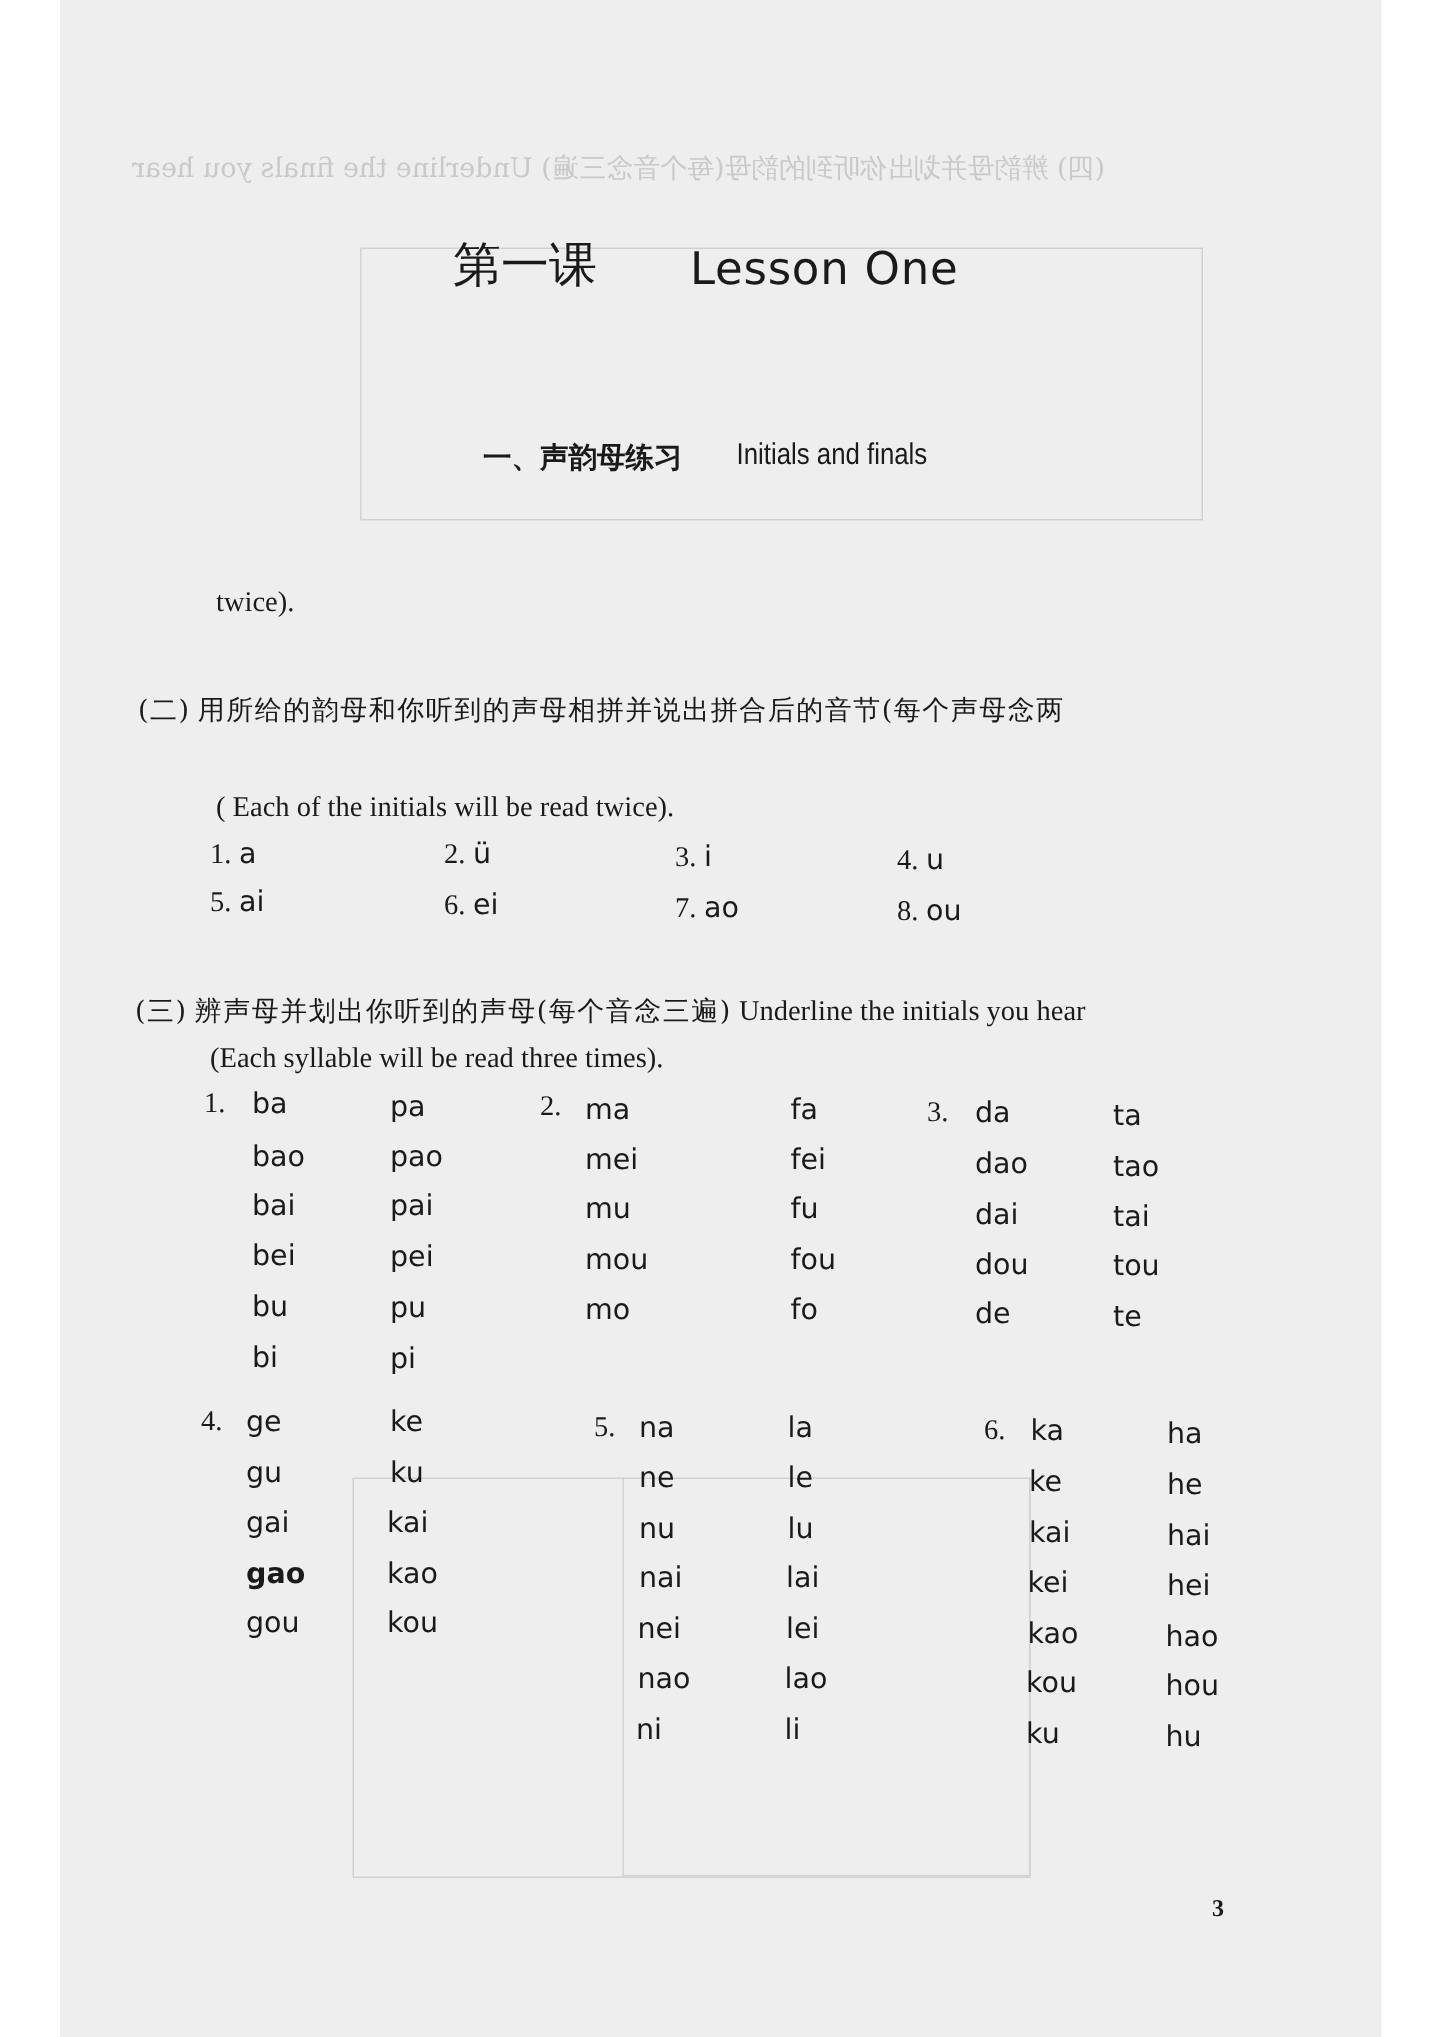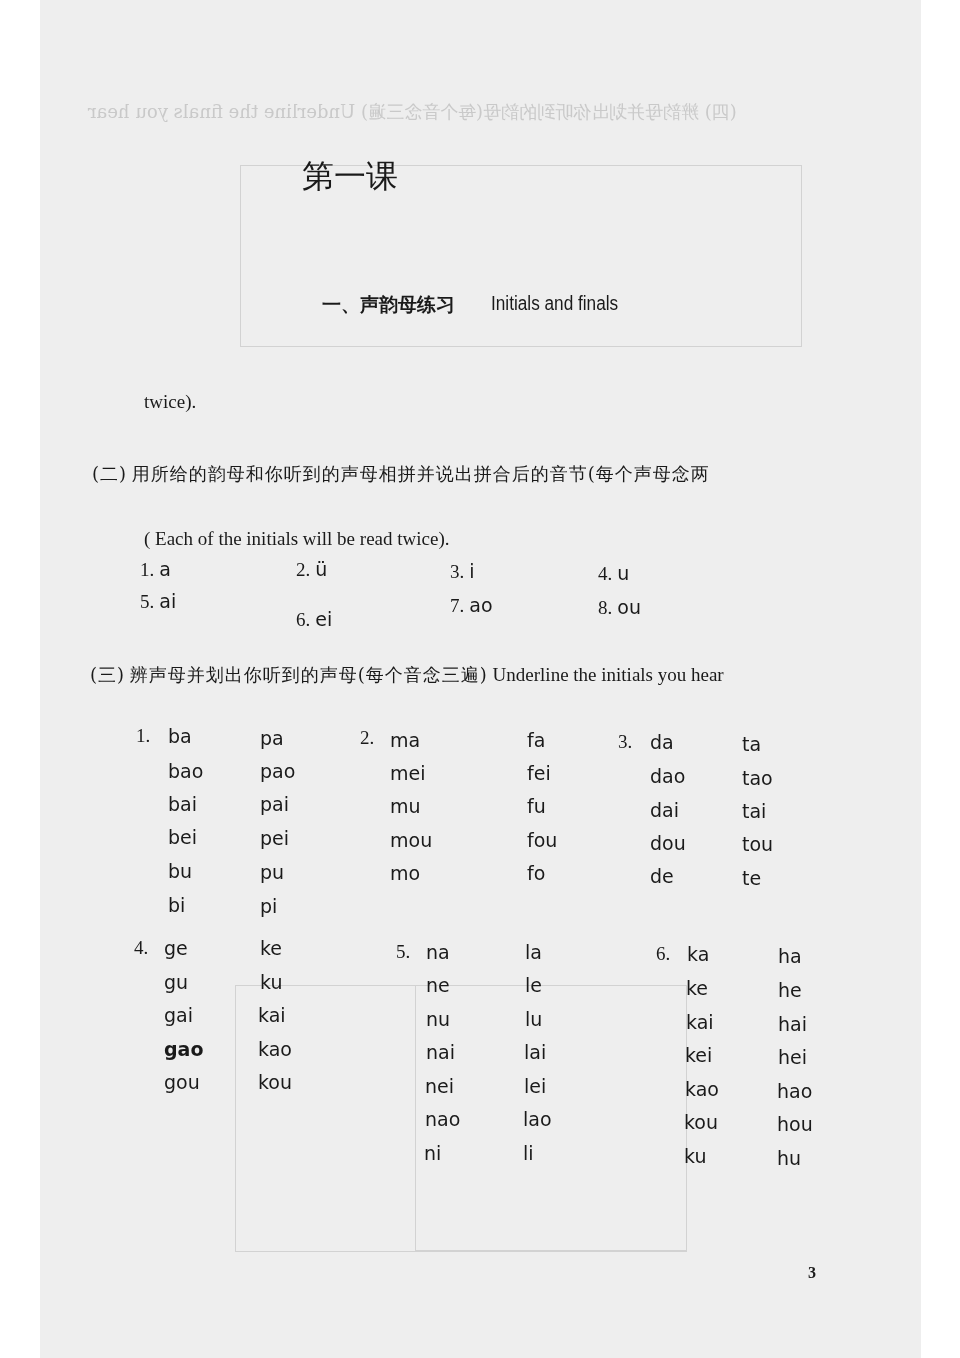--- a/index.html
+++ b/index.html
@@ -34,48 +34,50 @@
 <body>
 
 <div class="page">
 
   <div class="bleed" style="left:48px; top:100px;">(四) 辨韵母并划出你听到的韵母(每个音念三遍) Underline the finals you hear</div>
   <div class="bleed-grid" style="left:200px; top:165px; width:560px; height:180px;"></div>
   <div class="bleed-grid" style="left:195px; top:985px; width:450px; height:265px;"></div>
   <div class="bleed-grid" style="left:375px; top:985px; width:270px; height:265px; border-top:none;"></div>
 
   <div class="abs title-cn" style="left:262px; top:155px;">第一课</div>
+  <div class="abs title-en" style="left:420px; top:162px;">Lesson One</div>
 
   <div class="abs sec-cn" style="left:282px; top:292px;">一、声韵母练习</div>
   <div class="abs sec-en" style="left:451px; top:292px;">Initials and finals</div>
 
   <div class="abs para" style="left:104px; top:386px;">twice).</div>
 
   <div class="abs para" style="left:52px; top:458px;">
     <span class="cn">(二)</span>
     <span class="cn">用所给的韵母和你听到的声母相拼并说出拼合后的音节(每个声母念两</span>
   </div>
   <div class="abs para" style="left:104px; top:523px;">( Each of the initials will be read twice).</div>
 
   <div>
     <div class="abs" style="left:100px; top:558px;"><span class="num">1.</span> <span class="syl">a</span></div>
     <div class="abs" style="left:256px; top:558px;"><span class="num">2.</span> <span class="syl">ü</span></div>
     <div class="abs" style="left:410px; top:560px;"><span class="num">3.</span> <span class="syl">i</span></div>
     <div class="abs" style="left:558px; top:562px;"><span class="num">4.</span> <span class="syl">u</span></div>
     <div class="abs" style="left:100px; top:590px;"><span class="num">5.</span> <span class="syl">ai</span></div>
-    <div class="abs" style="left:256px; top:592px;margin-top:16px;"><span class="num">6.</span> <span class="syl">ei</span></div>
+    <div class="abs" style="left:256px; top:592px;"><span class="num">6.</span> <span class="syl">ei</span></div>
     <div class="abs" style="left:410px; top:594px;"><span class="num">7.</span> <span class="syl">ao</span></div>
     <div class="abs" style="left:558px; top:596px;"><span class="num">8.</span> <span class="syl">ou</span></div>
   </div>
 
   <div class="abs para" style="left:50px; top:659px;">
     <span class="cn">(三)</span>
     <span class="cn">辨声母并划出你听到的声母(每个音念三遍)</span>
     <span>Underline the initials you hear</span>
   </div>
+  <div class="abs para" style="left:100px; top:690px;">(Each syllable will be read three times).</div>
 
   <div>
     <div class="abs num" style="left:96px; top:725px;">1.</div>
     <div class="abs syl" style="left:128px; top:725px;">ba</div>
     <div class="abs syl" style="left:220px; top:727px;">pa</div>
     <div class="abs syl" style="left:128px; top:760px;">bao</div>
     <div class="abs syl" style="left:220px; top:760px;">pao</div>
     <div class="abs syl" style="left:128px; top:793px;">bai</div>
     <div class="abs syl" style="left:220px; top:793px;">pai</div>
     <div class="abs syl" style="left:128px; top:826px;">bei</div>

